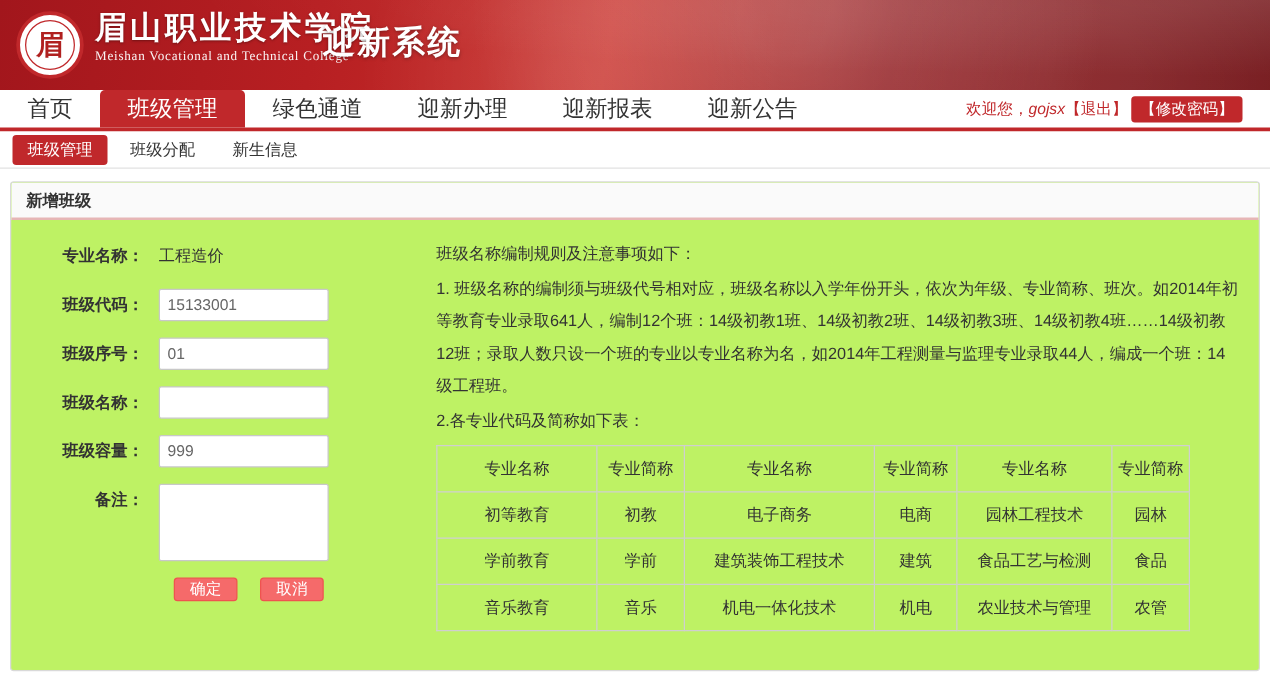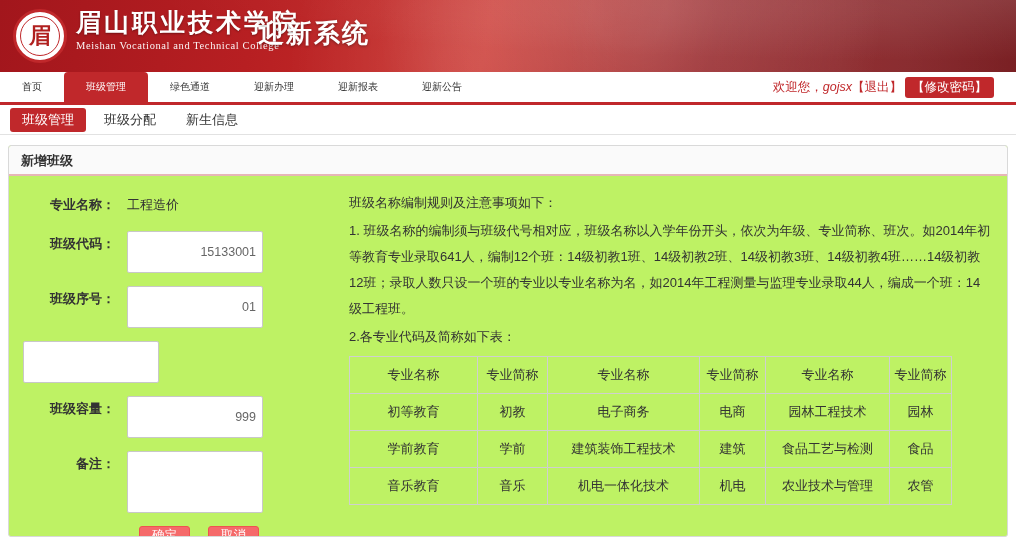--- a/index.html
+++ b/index.html
@@ -76,21 +76,21 @@
     position: relative;
     height: 33px;
     background: #ffffff;
     border-bottom: 3px solid #c0282b;
     display: flex;
     align-items: stretch;
   }
   .nav-item {
     padding: 12px 22px;
     display: flex; align-items: center;
-    font-size: 10px; color: #333;
+    font-size: 18px; color: #333;
     cursor: pointer;
     white-space: nowrap;
   }
   .nav-item.active {
     background: #c0282b;
     color: #ffffff;
     border-radius: 4px 4px 0 0;
     font-weight: normal;
   }
   .nav-right {
@@ -176,29 +176,28 @@
     color: #333;
     line-height: 26px;
   }
   .form-static {
     font-size: 13px;
     color: #333;
     line-height: 26px;
   }
   .form-input {
     width: 136px;
-    height: 42px;
+    height: 26px;
     border: 1px solid #c8c8c8;
     border-radius: 2px;
     padding: 0 6px;
     font-size: 12.5px;
     color: #555;
     font-family: "Liberation Sans", sans-serif;
     background: #fff;
-    text-align: right;
   }
   .form-input.readonlyish { color: #666; }
   .form-textarea {
     width: 136px;
     height: 62px;
     border: 1px solid #c8c8c8;
     border-radius: 2px;
     padding: 4px 6px;
     font-size: 12.5px;
     resize: none;
@@ -306,20 +305,21 @@
         <div class="form-label">班级代码：</div>
         <input class="form-input readonlyish" type="text" value="15133001" style="">
       </div>
 
       <div class="form-row">
         <div class="form-label">班级序号：</div>
         <input class="form-input readonlyish" type="text" value="01" style="">
       </div>
 
       <div class="form-row">
+        <div class="form-label">班级名称：</div>
         <input class="form-input" type="text" value="" style="">
       </div>
 
       <div class="form-row">
         <div class="form-label">班级容量：</div>
         <input class="form-input readonlyish" type="text" value="999" style="">
       </div>
 
       <div class="form-row">
         <div class="form-label">备注：</div>

